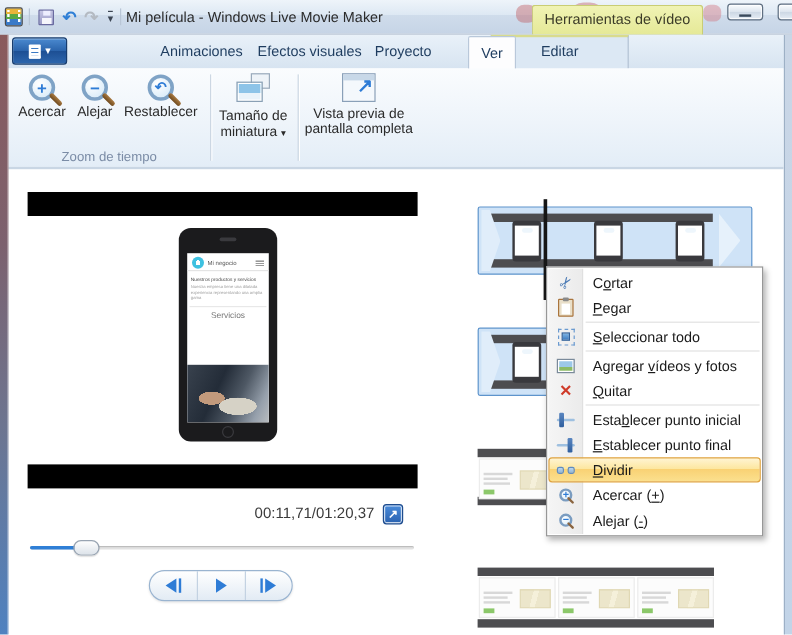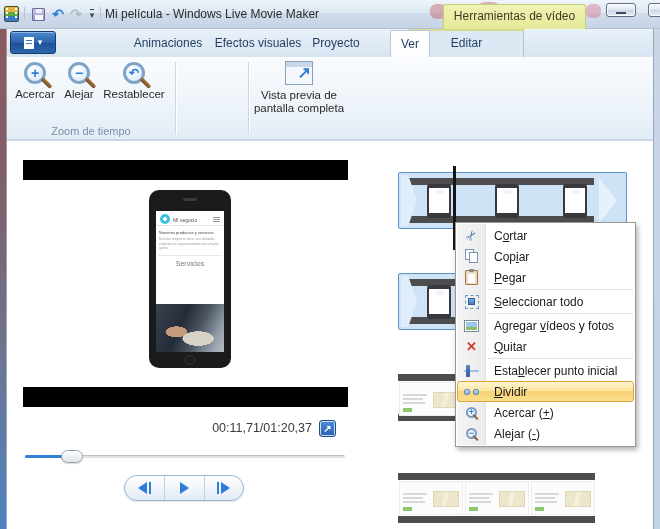--- a/index.html
+++ b/index.html
@@ -250,20 +250,29 @@
   <div class="rb" style="left:96px;top:61px;width:76px">
     <div class="lens">
         <span class="sym" style="font-size:12px">↶</span>
         <span class="handle"></span>
       </div>
     <div class="lbl">Restablecer</div>
   </div>
   <div class="grp-lbl" style="left:12px;top:125px;width:158px">Zoom de tiempo</div>
   <div class="vsep" style="left:175px;top:62px;height:72px"></div>
 
+  <div class="rb" style="left:180px;top:61px;width:62px">
+    <div class="thumb-ic">
+        <span class="back"></span>
+        <span class="front"></span>
+      </div>
+    <div class="lbl"><span>Tamaño de</span><br>
+      <span>miniatura</span>
+      <span style="font-size:8px">▾</span></div>
+  </div>
   <div class="vsep" style="left:248px;top:62px;height:72px"></div>
 
   <div class="rb" style="left:253px;top:61px;width:92px">
     <div class="prev-ic">
         <span class="top"></span>
         <span class="arr">↗</span>
       </div>
     <div class="lbl"><span>Vista previa de</span><br>
       <span>pantalla completa</span></div>
   </div>
@@ -369,29 +378,20 @@
 
   <div class="menu">
     <div class="mi">
       <span class="ic">
           <span class="g-cut">✂</span>
         </span>
       <span class="txt"><span>C</span><span class="u">o</span><span>rtar</span></span>
     </div>
     <div class="mi">
       <span class="ic">
-          <span class="ic-copy">
-            <b></b>
-            <i></i>
-          </span>
-        </span>
-      <span class="txt"><span>Cop</span><span class="u">i</span><span>ar</span></span>
-    </div>
-    <div class="mi">
-      <span class="ic">
           <span class="ic-paste"></span>
         </span>
       <span class="txt"><span></span><span class="u">P</span><span>egar</span></span>
     </div>
     <div class="msep"></div>
     <div class="mi">
       <span class="ic">
           <span class="ic-selall">
             <i></i>
           </span>
@@ -414,20 +414,29 @@
     <div class="msep"></div>
     <div class="mi">
       <span class="ic">
           <span class="ic-trim">
             <span class="ln"></span>
             <span class="mk" style="left:2px"></span>
           </span>
         </span>
       <span class="txt"><span>Esta</span><span class="u">b</span><span>lecer punto inicial</span></span>
     </div>
+    <div class="mi">
+      <span class="ic">
+          <span class="ic-trim">
+            <span class="ln"></span>
+            <span class="mk" style="right:2px"></span>
+          </span>
+        </span>
+      <span class="txt"><span></span><span class="u">E</span><span>stablecer punto final</span></span>
+    </div>
     <div class="mi hl">
       <span class="ic">
           <span class="ic-split">
             <i></i>
             <i></i>
           </span>
         </span>
       <span class="txt"><span></span><span class="u">D</span><span>ividir</span></span>
     </div>
     <div class="mi">

